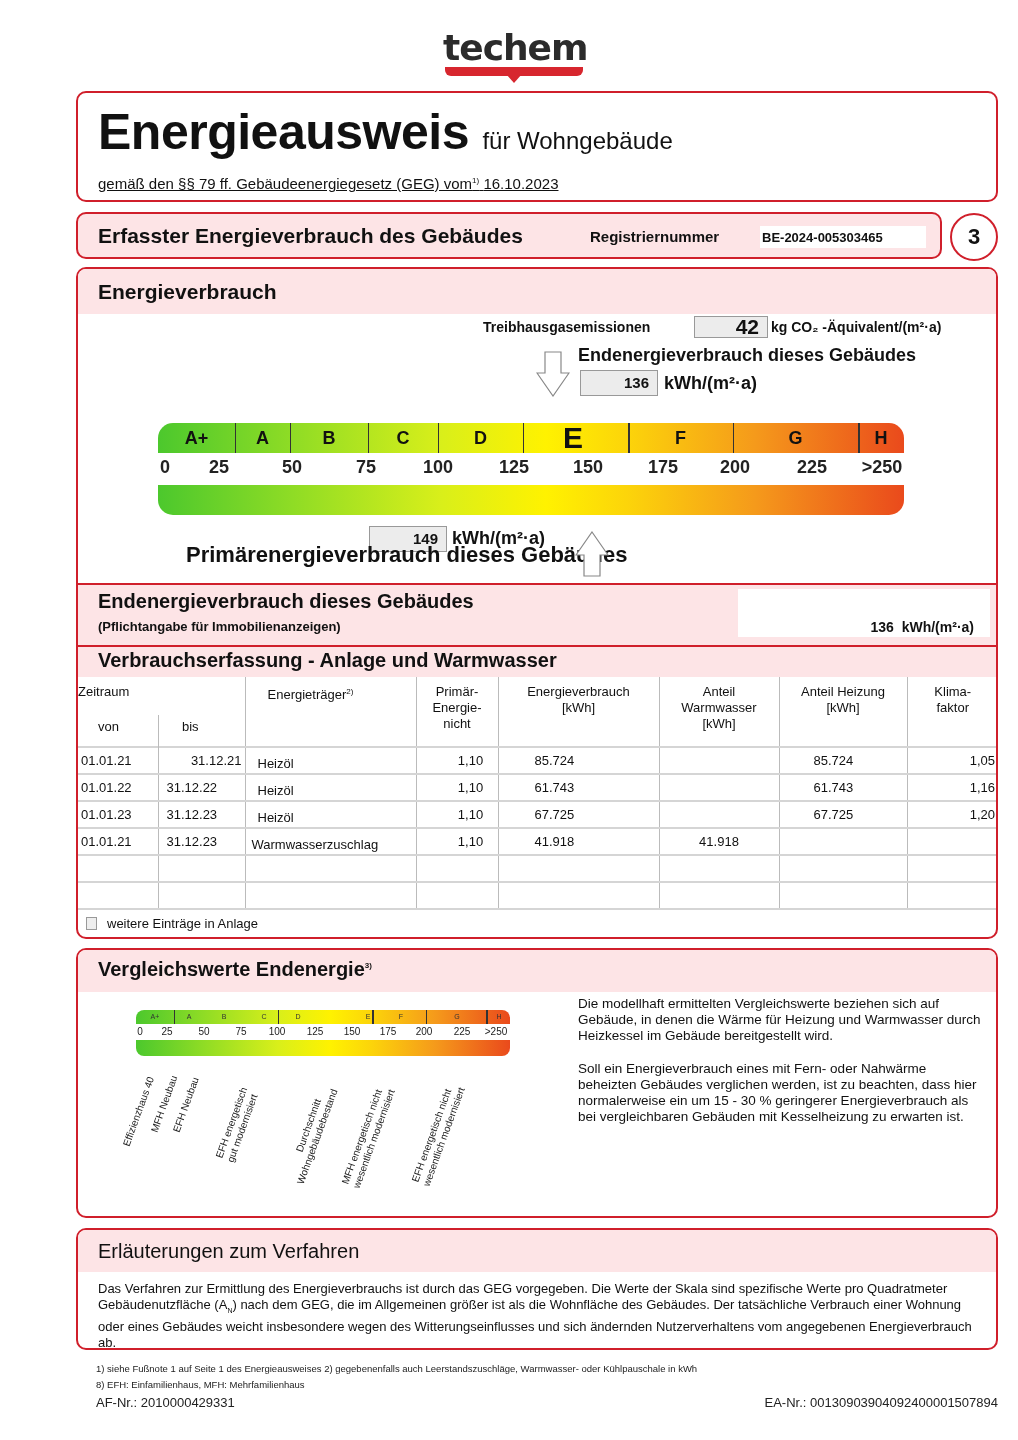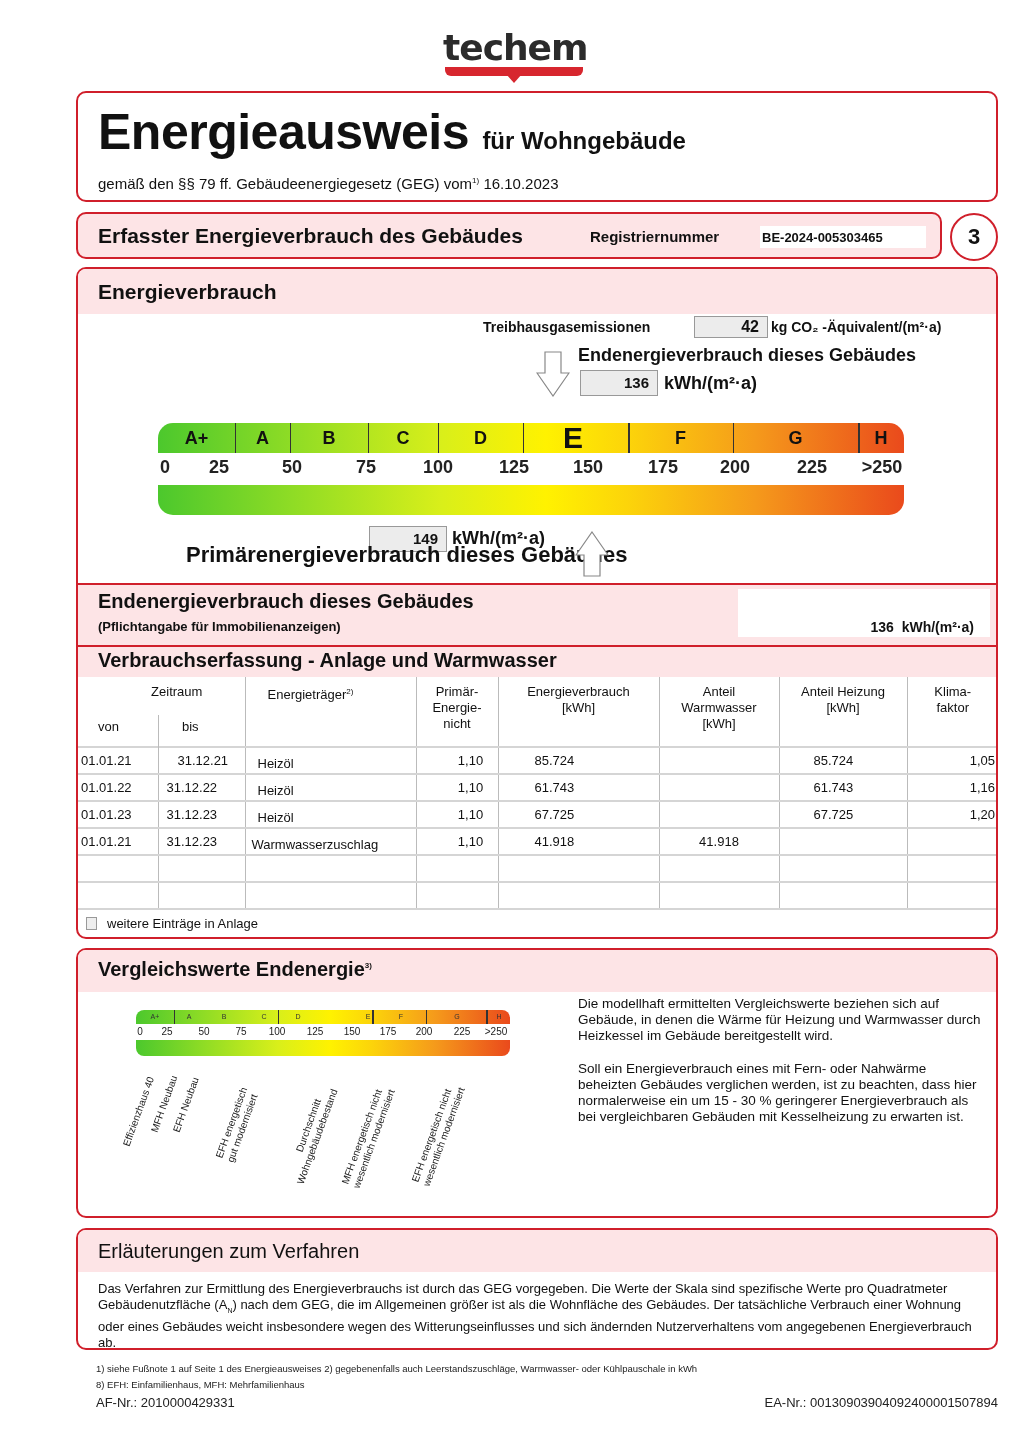--- a/index.html
+++ b/index.html
@@ -8,22 +8,22 @@
   .logo { left: 443px; top: 30px; width: 142px; height: 50px; text-align: center; }
   .logo-text { font-size: 36px; font-weight: bold; color: #2b2b2b; letter-spacing: -1px; line-height: 36px; font-family: "DejaVu Sans", sans-serif; }
   .logo-bar { position: absolute; left: 2px; top: 37px; width: 138px; height: 9px; background: #d7262e; border-radius: 0 0 6px 6px; }
   .logo-v { position: absolute; left: 63px; top: 44px; width: 0; height: 0; border-left: 8px solid transparent; border-right: 8px solid transparent; border-top: 9px solid #d7262e; }
 
   .box { border: 2px solid #d01f2b; border-radius: 10px; }
   .pink { background: #fde4e6; }
 
   .title-box { left: 76px; top: 91px; width: 922px; height: 111px; }
   .title-main { position: absolute; left: 20px; top: 10px; font-size: 50px; font-weight: bold; letter-spacing: -0.5px; }
-  .title-sub { font-size: 24px; font-weight: bold; letter-spacing: 0; text-align: right; }
-  .title-law { position: absolute; left: 20px; top: 82px; font-size: 15px; }
+  .title-sub { font-size: 24px; font-weight: normal; letter-spacing: 0; text-align: right; }
+  .title-law { position: absolute; left: 20px; top: 82px; font-size: 15px; text-decoration: underline; }
   sup { font-size: 8px; vertical-align: super; }
 
   .erfasst-box { left: 76px; top: 212px; width: 866px; height: 47px; }
   .erfasst-title { position: absolute; left: 20px; top: 10px; font-size: 21px; font-weight: bold; }
   .reg-label { position: absolute; left: 512px; top: 14px; font-size: 15px; font-weight: bold; }
   .reg-value { position: absolute; left: 682px; top: 12px; width: 166px; height: 22px; background: #fff; font-size: 13px; font-weight: bold; padding: 4px 2px; }
   .page-circle { left: 950px; top: 213px; width: 48px; height: 48px; border: 2px solid #d01f2b; border-radius: 50%; text-align: center; line-height: 44px; font-size: 22px; font-weight: bold; }
 
   .ev-box { left: 76px; top: 267px; width: 922px; height: 672px; overflow: hidden; }
   .ev-head { position: absolute; left: 0; top: 0; width: 100%; height: 45px; }
@@ -108,21 +108,21 @@
   <div class="reg-value">BE-2024-005303465</div>
 </div>
 <div class="abs page-circle">3</div>
 
 <div class="abs box ev-box">
   <div class="ev-head pink">
     <div class="ev-title">Energieverbrauch</div>
   </div>
 
   <div class="abs lbl-bold" style="left:405px; top:50px; font-size:14px;">Treibhausgasemissionen</div>
-  <div class="valbox" style="left:616px; top:47px; width:74px; height:22px; font-size:16px; line-height:20px;">42</div>
+  <div class="valbox" style="left:616px; top:47px; width:74px; height:22px; font-size:21px; line-height:20px;">42</div>
   <div class="abs lbl-bold" style="left:693px; top:50px; font-size:14px;">kg CO₂ -Äquivalent/(m²·a)</div>
 
   <div class="abs lbl-bold" style="left:500px; top:76px; font-size:18px;">Endenergieverbrauch dieses Gebäudes</div>
   <svg class="arrow-down" style="left:458px; top:82px;" viewBox="0 0 34 46">
     <polygon points="9,1 25,1 25,22 33,22 17,45 1,22 9,22" fill="#fff" stroke="#888" stroke-width="1.2"></polygon>
   </svg>
   <div class="valbox" style="left:502px; top:101px; width:78px; height:26px; font-size:15px; line-height:24px;">136</div>
   <div class="abs lbl-bold" style="left:586px; top:104px; font-size:18px;">kWh/(m²·a)</div>
 
   <div class="scale-wrap">
@@ -190,42 +190,42 @@
         <col style="width:171px">
         <col style="width:82px">
         <col style="width:161px">
         <col style="width:120px">
         <col style="width:128px">
         <col style="width:91px">
     </colgroup>
     <tbody>
         <tr>
       <th colspan="2" style="position:relative; text-align:left;">
-        <div style="text-align:center;margin-left:31px;">Zeitraum</div>
+        <div style="">Zeitraum</div>
         <div style="position:absolute; left:20px; top:42px;">von</div>
         <div style="position:absolute; left:104px; top:42px;">bis</div>
         <div style="position:absolute; left:80px; top:38px; width:1px; height:34px; background:#bbb;"></div>
       </th>
       <th style="text-align:left; padding-left:22px;"><span>Energieträger</span><sup>2)</sup></th>
       <th style="white-space:pre-line;">Primär-
 Energie-
 nicht</th>
       <th style="white-space:pre-line;">Energieverbrauch
 [kWh]</th>
       <th style="white-space:pre-line;">Anteil
 Warmwasser
 [kWh]</th>
       <th style="white-space:pre-line;">Anteil Heizung
 [kWh]</th>
       <th style="white-space:pre-line;">Klima-
 faktor</th>
     </tr>
     <tr>
       <td>01.01.21</td>
-      <td style="padding-left:19px;">31.12.21</td>
+      <td style="padding-left:19px;text-align:right;">31.12.21</td>
       <td style="padding-left:12px; padding-top:8px;">Heizöl</td>
       <td class="c" style="padding-left:30px;">1,10</td>
       <td style="padding-left:36px;">85.724</td>
       <td class="c"></td>
       <td style="padding-left:34px;">85.724</td>
       <td class="r">1,05</td>
     </tr>
     <tr>
       <td>01.01.22</td>
       <td style="padding-left:8px;">31.12.22</td>

